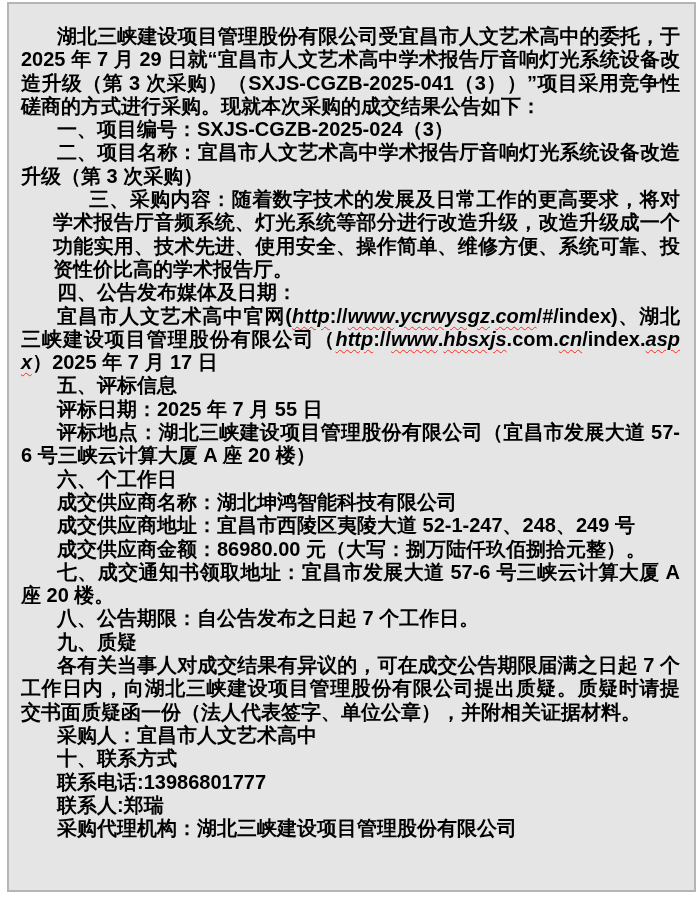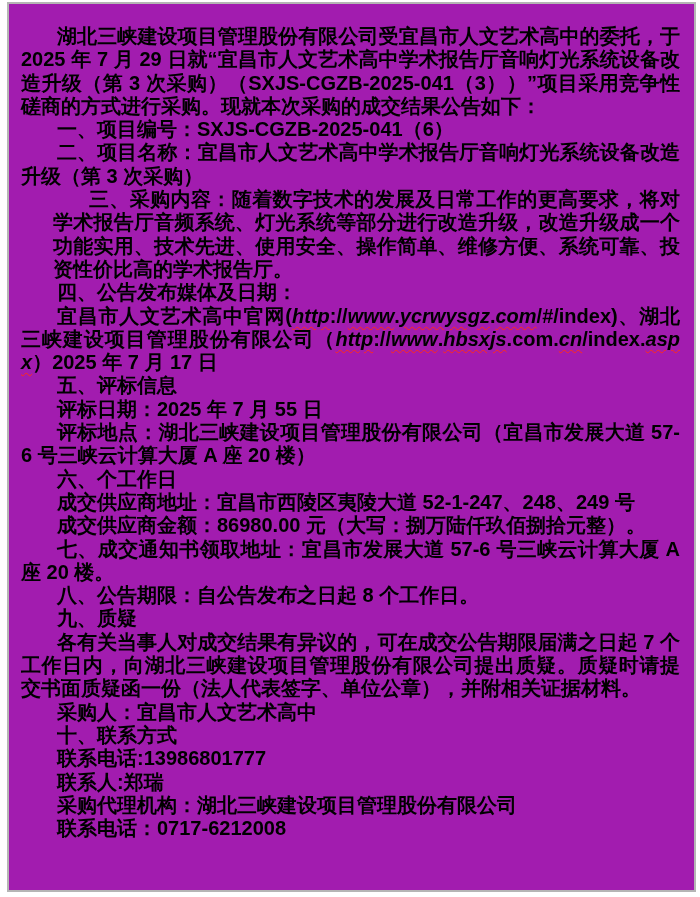--- a/index.html
+++ b/index.html
@@ -15,21 +15,21 @@
   }
   .page-frame {
     position: absolute;
     left: 7px;
     top: 2px;
     right: 4px;
     bottom: 5px;
     border: 2px solid #b5b5b5;
     box-sizing: border-box;
     padding: 21px 14px 0 12px;
-    background: #a21caf;
+    background: #e5e5e5;
     overflow: hidden;
   }
   .para {
     margin: 0;
     padding: 0;
     font-size: 20px;
     line-height: 23.3px;
     font-weight: 700;
     color: #000000;
     text-align: justify;
@@ -44,35 +44,35 @@
     text-underline-offset: 3px;
     font-style: italic;
   }
 </style>
 </head>
 <body>
 
 <div class="page-frame" style="border-color: rgb(181, 181, 181);">
   <div>
       <p class="para" style="color: rgb(0, 0, 0);"><span>湖北三峡建设项目管理股份有限公司受宜昌市人文艺术高中的委托，于 2025 年 7 月 29 日就“宜昌市人文艺术高中学术报告厅音响灯光系统设备改造升级（第 3 次采购）（SXJS-CGZB-2025-041（3））”项目采用竞争性磋商的方式进行采购。现就本次采购的成交结果公告如下：</span></p>
-      <p class="para" style="color: rgb(0, 0, 0);"><span>一、项目编号：SXJS-CGZB-2025-041（6）</span></p>
+      <p class="para" style="color: rgb(0, 0, 0);"><span>一、项目编号：SXJS-CGZB-2025-024（3）</span></p>
       <p class="para" style="color: rgb(0, 0, 0);"><span>二、项目名称：宜昌市人文艺术高中学术报告厅音响灯光系统设备改造升级（第 3 次采购）</span></p>
       <p class="para" style="color: rgb(0, 0, 0); margin-left: 32px;"><span>三、采购内容：随着数字技术的发展及日常工作的更高要求，将对学术报告厅音频系统、灯光系统等部分进行改造升级，改造升级成一个功能实用、技术先进、使用安全、操作简单、维修方便、系统可靠、投资性价比高的学术报告厅。</span></p>
       <p class="para" style="color: rgb(0, 0, 0);"><span>四、公告发布媒体及日期：</span></p>
       <p class="para" style="color: rgb(0, 0, 0);"><span>宜昌市人文艺术高中官网(</span><span class="wavy" style="text-decoration-color: rgb(255, 42, 26);">http</span><span>://</span><span class="wavy" style="text-decoration-color: rgb(255, 42, 26);">www</span><span>.</span><span class="wavy" style="text-decoration-color: rgb(255, 42, 26);">ycrwysgz</span><span>.</span><span class="wavy" style="text-decoration-color: rgb(255, 42, 26);">com</span><span>/#/index)、湖北三峡建设项目管理股份有限公司（</span><span class="wavy" style="text-decoration-color: rgb(255, 42, 26);">http</span><span>://</span><span class="wavy" style="text-decoration-color: rgb(255, 42, 26);">www</span><span>.</span><span class="wavy" style="text-decoration-color: rgb(255, 42, 26);">hbsxjs</span><span>.com.</span><span class="wavy" style="text-decoration-color: rgb(255, 42, 26);">cn</span><span>/index.</span><span class="wavy" style="text-decoration-color: rgb(255, 42, 26);">aspx</span><span>）2025 年 7 月 17 日</span></p>
       <p class="para" style="color: rgb(0, 0, 0);"><span>五、评标信息</span></p>
       <p class="para" style="color: rgb(0, 0, 0);"><span>评标日期：2025 年 7 月 55 日</span></p>
       <p class="para" style="color: rgb(0, 0, 0);"><span>评标地点：湖北三峡建设项目管理股份有限公司（宜昌市发展大道 57-6 号三峡云计算大厦 A 座 20 楼）</span></p>
       <p class="para" style="color: rgb(0, 0, 0);"><span>六、个工作日</span></p>
+      <p class="para" style="color: rgb(0, 0, 0);"><span>成交供应商名称：湖北坤鸿智能科技有限公司</span></p>
       <p class="para" style="color: rgb(0, 0, 0);"><span>成交供应商地址：宜昌市西陵区夷陵大道 52-1-247、248、249 号</span></p>
       <p class="para" style="color: rgb(0, 0, 0);"><span>成交供应商金额：86980.00 元（大写：捌万陆仟玖佰捌拾元整）。</span></p>
       <p class="para" style="color: rgb(0, 0, 0);"><span>七、成交通知书领取地址：宜昌市发展大道 57-6 号三峡云计算大厦 A 座 20 楼。</span></p>
-      <p class="para" style="color: rgb(0, 0, 0);"><span>八、公告期限：自公告发布之日起 8 个工作日。</span></p>
+      <p class="para" style="color: rgb(0, 0, 0);"><span>八、公告期限：自公告发布之日起 7 个工作日。</span></p>
       <p class="para" style="color: rgb(0, 0, 0);"><span>九、质疑</span></p>
       <p class="para" style="color: rgb(0, 0, 0);"><span>各有关当事人对成交结果有异议的，可在成交公告期限届满之日起 7 个工作日内，向湖北三峡建设项目管理股份有限公司提出质疑。质疑时请提交书面质疑函一份（法人代表签字、单位公章），并附相关证据材料。</span></p>
       <p class="para" style="color: rgb(0, 0, 0);"><span>采购人：宜昌市人文艺术高中</span></p>
       <p class="para" style="color: rgb(0, 0, 0);"><span>十、联系方式</span></p>
       <p class="para" style="color: rgb(0, 0, 0);"><span>联系电话:13986801777</span></p>
       <p class="para" style="color: rgb(0, 0, 0);"><span>联系人:郑瑞</span></p>
       <p class="para" style="color: rgb(0, 0, 0);"><span>采购代理机构：湖北三峡建设项目管理股份有限公司</span></p>
-      <p class="para" style="color: rgb(0, 0, 0);"><span>联系电话：0717-6212008</span></p>
     </div>
 </div>
 
 </body></html>

